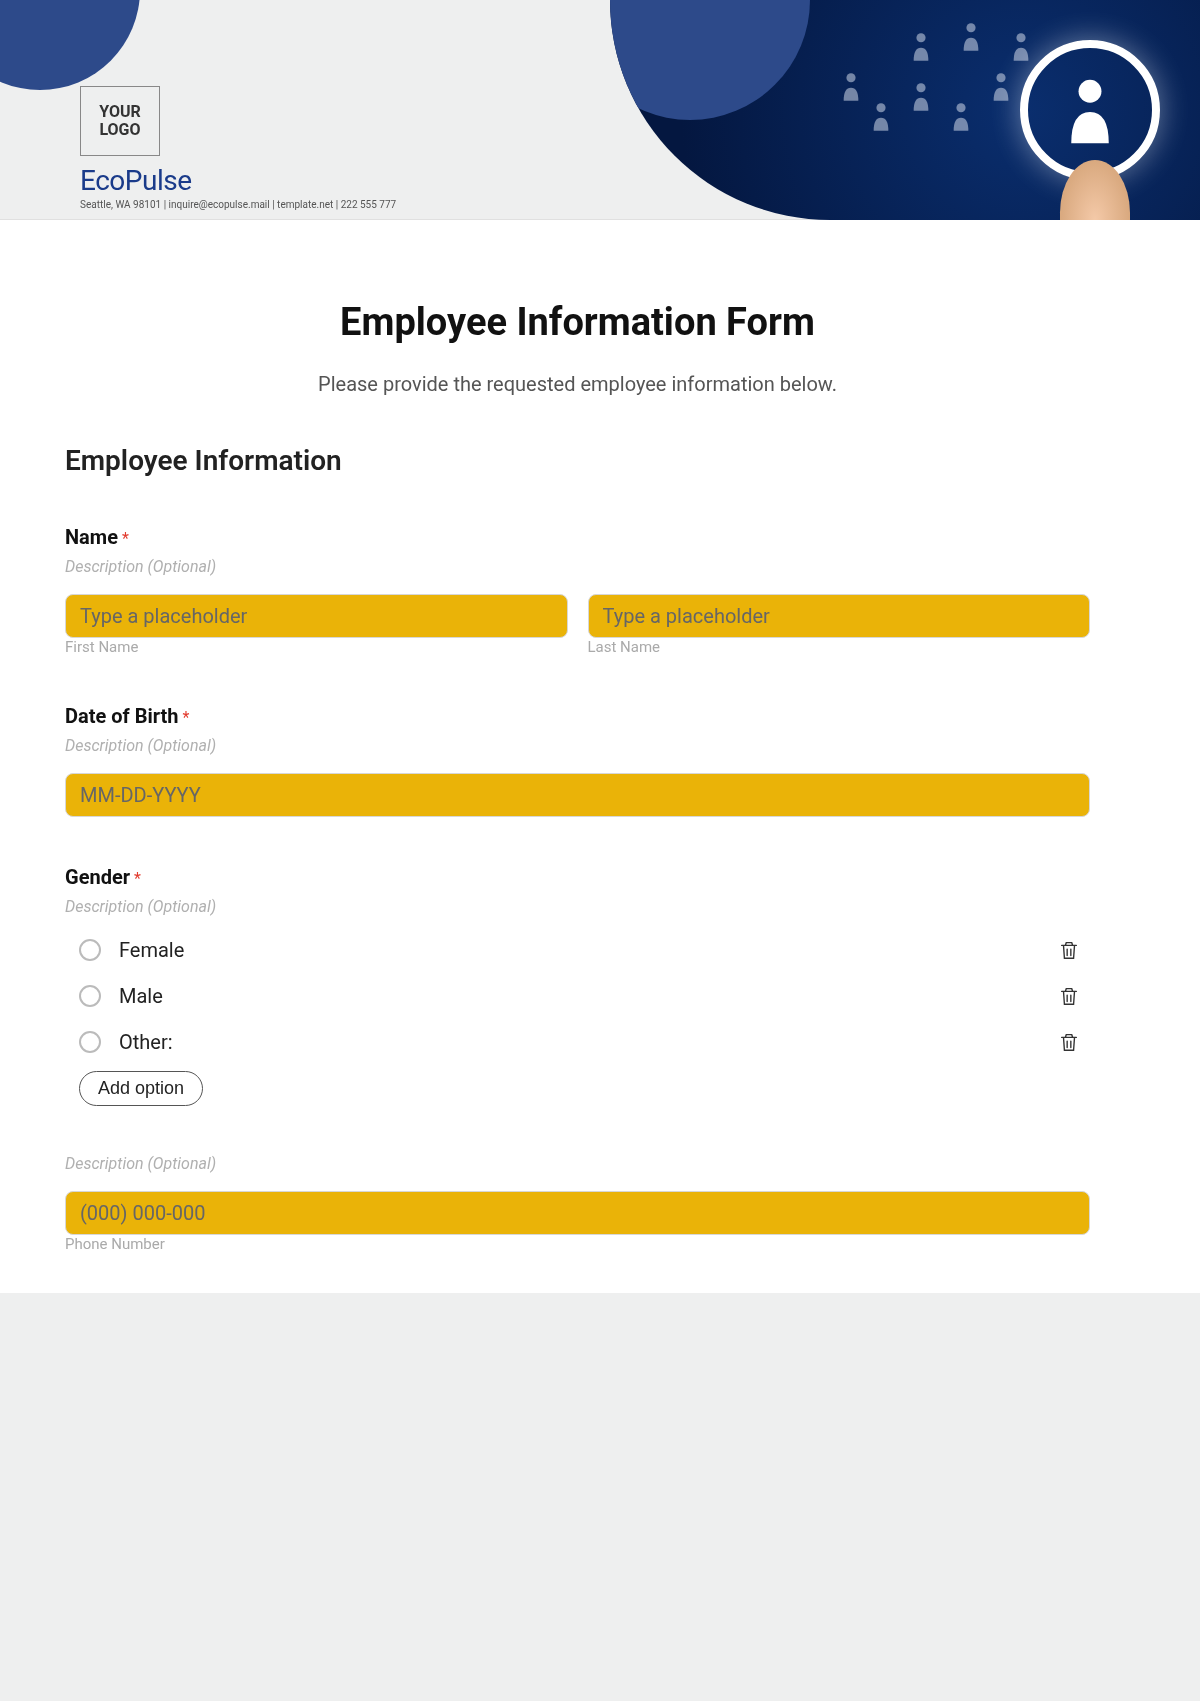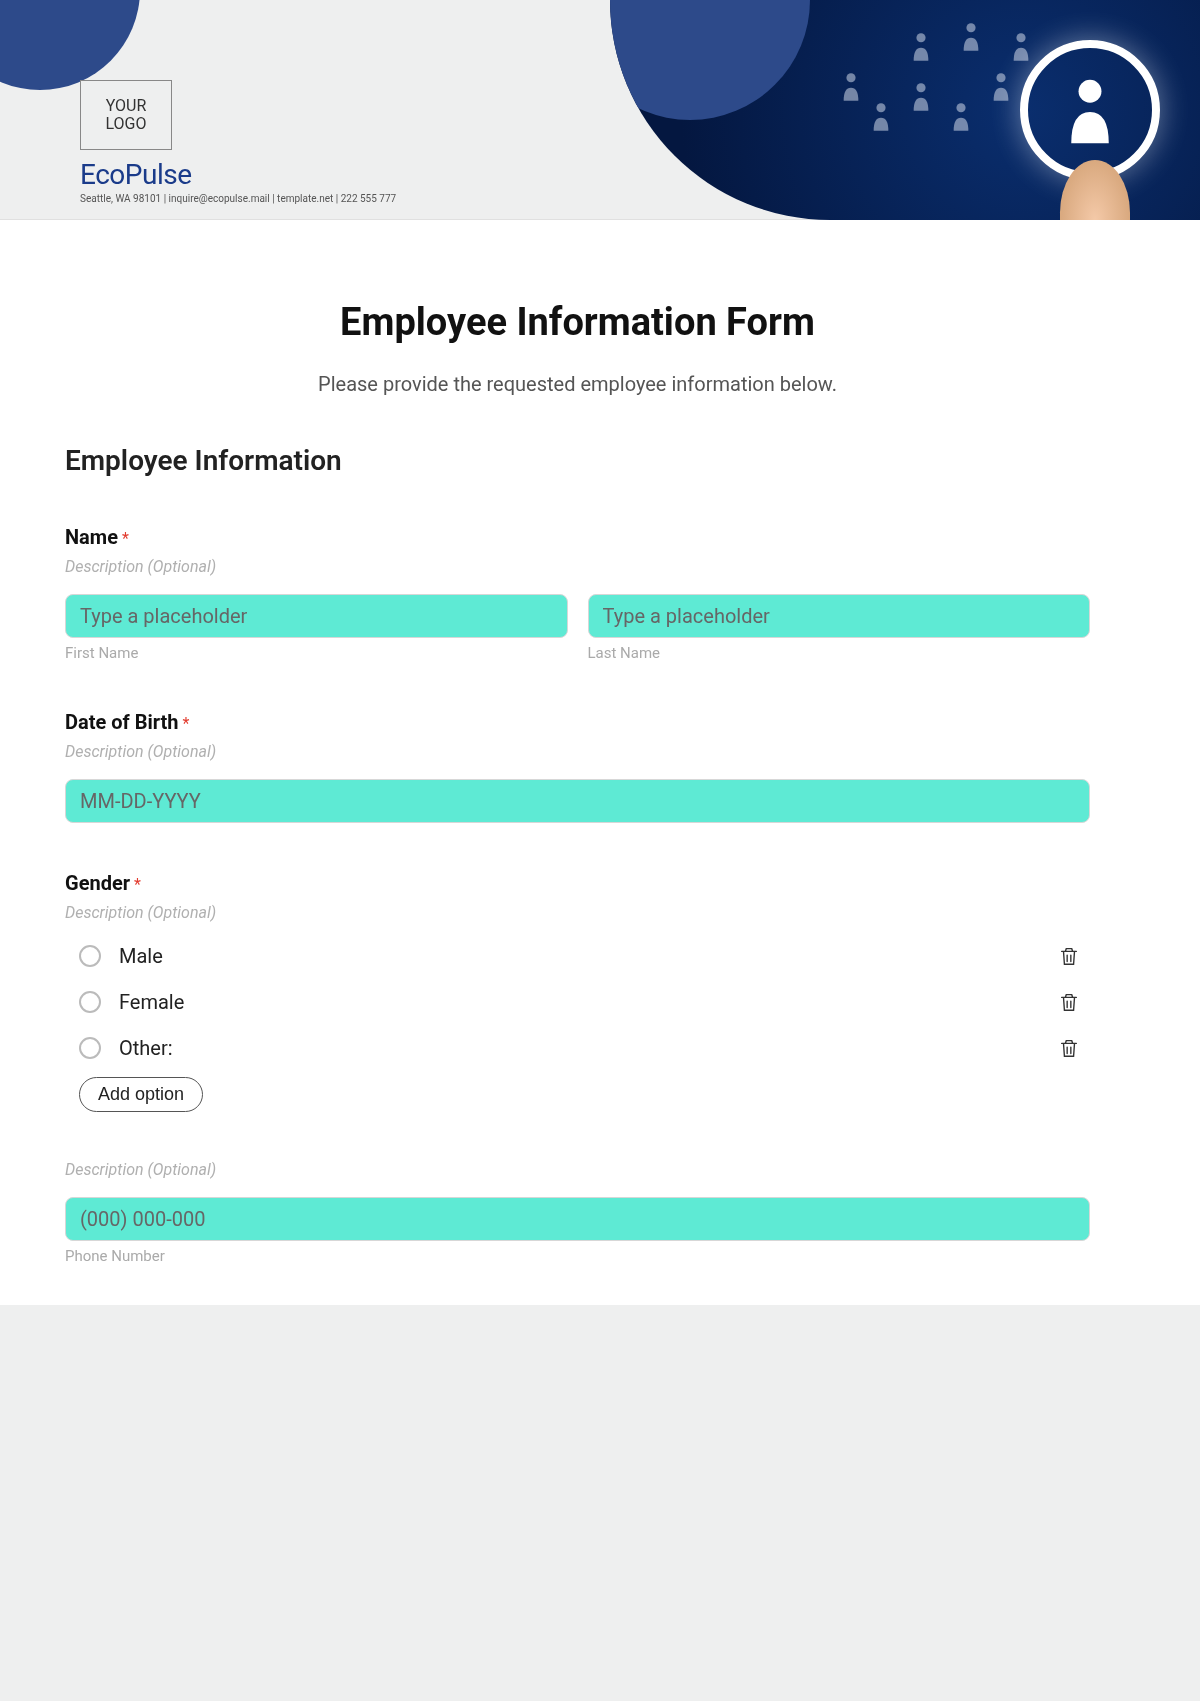--- a/index.html
+++ b/index.html
@@ -58,26 +58,27 @@
     right: 70px; bottom: 0;
     width: 70px; height: 60px;
     background: radial-gradient(ellipse at 50% 100%, #f4c9a8 0%, #d9a97f 70%);
     border-radius: 40px 40px 0 0 / 60px 60px 0 0;
   }
   .logo-block {
     position: absolute;
     left: 80px; top: 80px;
   }
   .logo-box {
-    width: 92px; height: 70px;
+    width: 80px; height: 70px;
     border: 1px solid #888;
     display: flex; align-items: center; justify-content: center;
-    font-size: 16px; font-weight: 400; color: #333;
+    font-size: 16px; font-weight: 700; color: #333;
     text-align: center; line-height: 1.1;
     background: #eeefef;
+    margin-top: 6px;
   }
   .company {
     color: #1a3b8a;
     font-weight: 400;
     font-size: 28px;
     margin-top: 8px;
     letter-spacing: -0.5px;
   }
   .contact {
     color: #555; font-size: 10px; margin-top: 2px;
@@ -121,28 +122,27 @@
   .row2 { display: flex; gap: 20px; margin-top: 18px; }
   .col { flex: 1; }
   .input {
     width: 100%;
     height: 44px;
     border: 1px solid #d7d7d7;
     border-radius: 8px;
     padding: 0 14px;
     font-size: 20px;
     color: #333;
-    background: #5eead4;
+    background: #eab308;
     font-family: inherit;
   }
   .input::placeholder { color: #666; }
   .sublabel {
     color: #aaa;
     font-size: 15px;
-    margin-top: 6px;
   }
   .option-row {
     display: flex; align-items: center;
     margin-top: 22px;
   }
   .radio {
     width: 22px; height: 22px;
     border: 2px solid #bbb;
     border-radius: 50%;
     margin-right: 18px;
@@ -256,28 +256,28 @@
   </div>
 
   <div class="field">
     <div>
       <span class="label">Gender</span><span class="req">*</span>
     </div>
     <div class="desc">Description (Optional)</div>
 
     <div class="option-row">
       <div class="radio"></div>
-      <div class="opt-label">Male</div>
+      <div class="opt-label">Female</div>
       <svg class="trash" viewBox="0 0 24 24">
           <path d="M4 7h16M9 4h6l1 3H8l1-3zM6 7l1 14h10l1-14M10 11v7M14 11v7" stroke="#333" stroke-width="1.5" fill="none" stroke-linecap="round"></path>
         </svg>
     </div>
     <div class="option-row">
       <div class="radio"></div>
-      <div class="opt-label">Female</div>
+      <div class="opt-label">Male</div>
       <svg class="trash" viewBox="0 0 24 24">
           <path d="M4 7h16M9 4h6l1 3H8l1-3zM6 7l1 14h10l1-14M10 11v7M14 11v7" stroke="#333" stroke-width="1.5" fill="none" stroke-linecap="round"></path>
         </svg>
     </div>
     <div class="option-row">
       <div class="radio"></div>
       <div class="opt-label">Other:</div>
       <svg class="trash" viewBox="0 0 24 24">
           <path d="M4 7h16M9 4h6l1 3H8l1-3zM6 7l1 14h10l1-14M10 11v7M14 11v7" stroke="#333" stroke-width="1.5" fill="none" stroke-linecap="round"></path>
         </svg>

